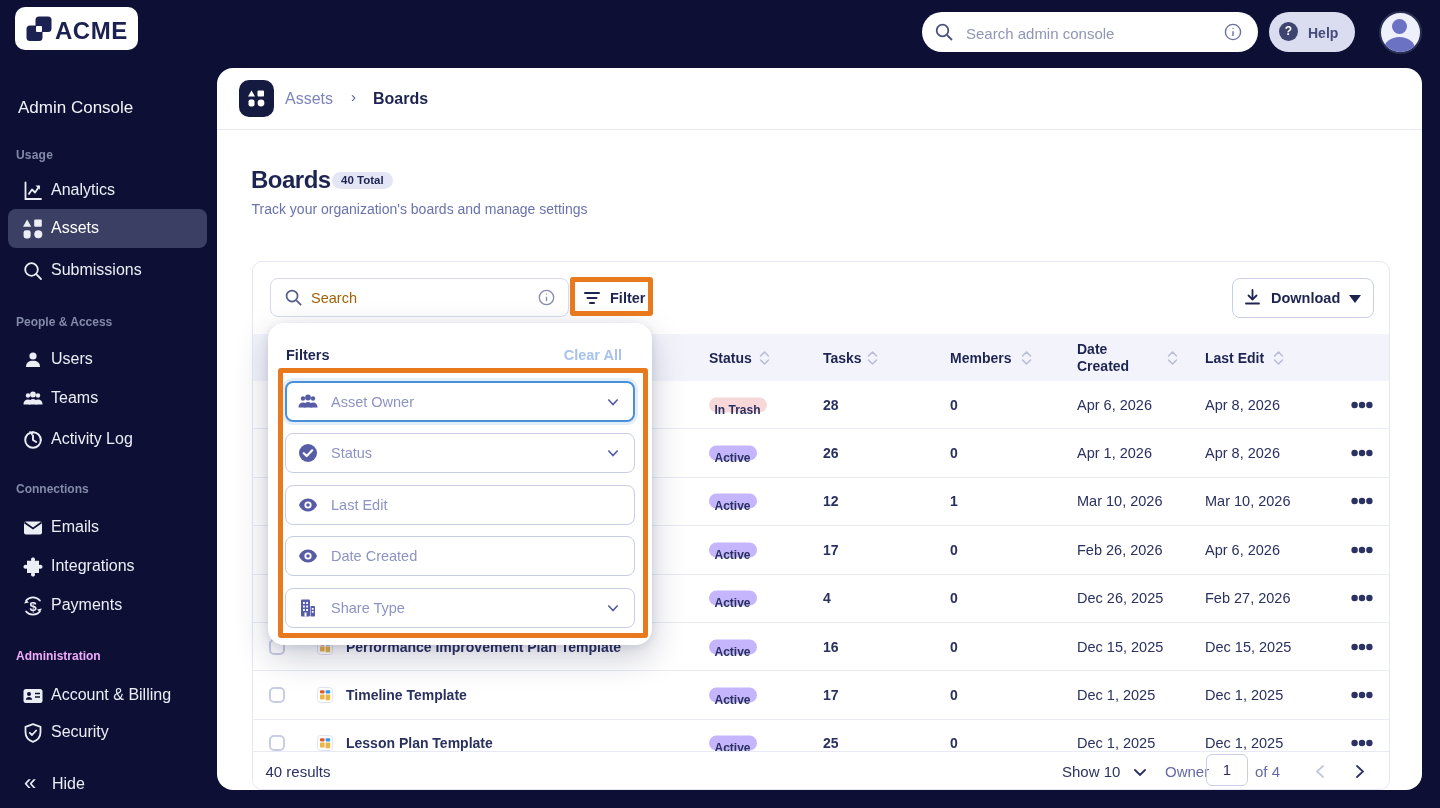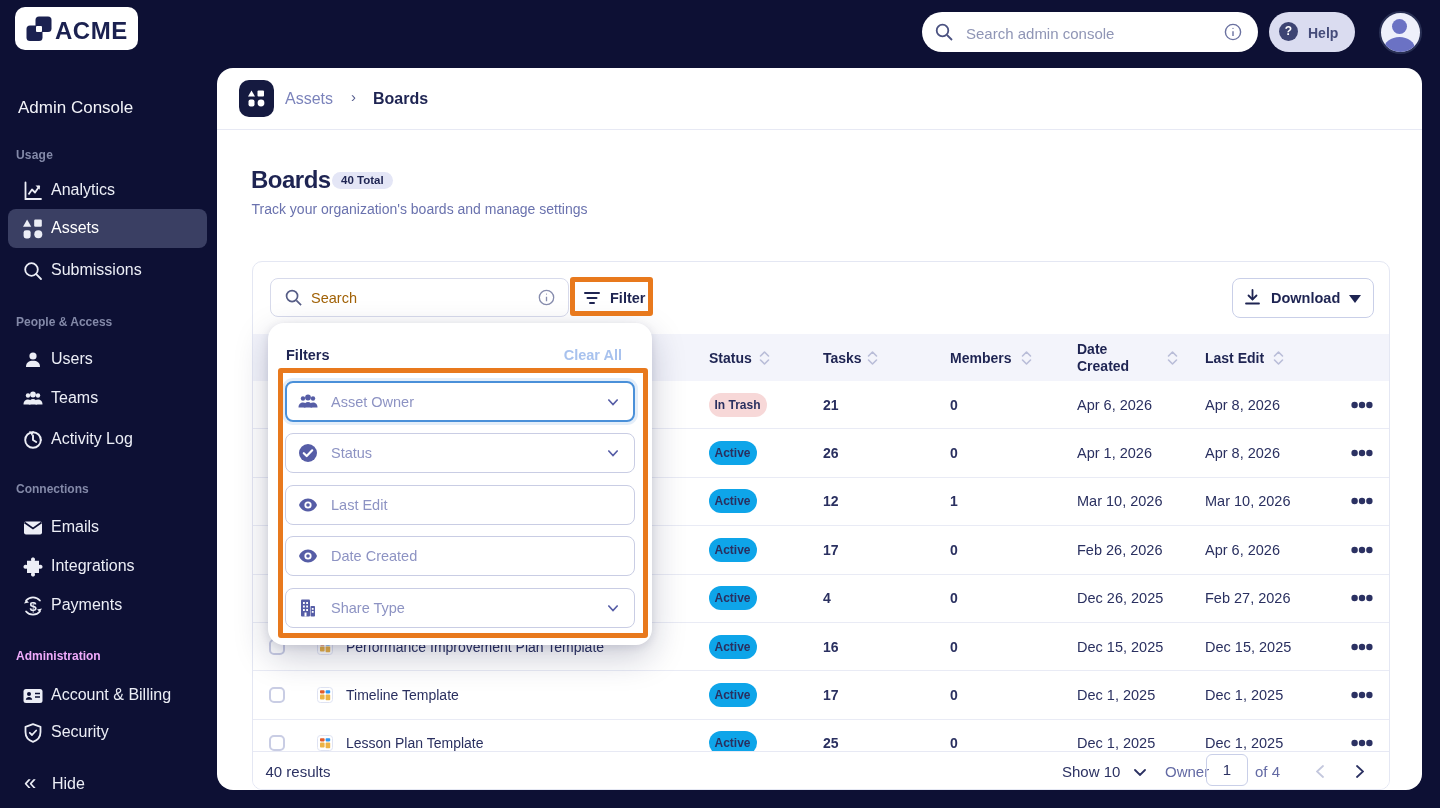--- a/index.html
+++ b/index.html
@@ -5,24 +5,24 @@
 *{margin:0;padding:0;box-sizing:border-box}
 html,body{width:1440px;height:808px;background:#0d1034;font-family:"Liberation Sans",sans-serif;overflow:hidden}
 .abs{position:absolute}
 body{position:relative}
 svg{display:block}
 svg.sort{width:11px;height:16px}
 .row{position:relative;width:1138px;height:48.4px;border-bottom:1px solid #e9ebf5}
 .row > *{position:absolute;top:50%;transform:translateY(-50%)}
 .cb{left:16.5px;width:16px;height:16px;border:2px solid #c9cde4;border-radius:5px}
 svg.bicon{left:64.5px;width:16px;height:16px}
-.nm{left:93.5px;font-size:14px;font-weight:normal;color:#2a3060;white-space:nowrap}
-.pill{left:456px;height:24px;line-height:24px;border-radius:12px;padding:0 6px;font-size:12px;font-weight:bold;color:#2a3060;white-space:nowrap}
+.nm{left:93.5px;font-size:14px;font-weight:bold;color:#2a3060;white-space:nowrap}
+.pill{left:456px;height:15px;line-height:24px;border-radius:12px;padding:0 6px;font-size:12px;font-weight:bold;color:#2a3060;white-space:nowrap}
 .pill.trash{background:#f7d8d8}
-.pill.act{background:#0ea5e9}
+.pill.act{background:#c4b5fd}
 .num{font-size:14px;font-weight:bold;color:#2a3060}
 .n1{left:570.5px}
 .n2{left:697.5px}
 .dt{font-size:14.5px;color:#2a3060;white-space:nowrap}
 .d1{left:824.5px}
 .d2{left:952.5px}
 .dots{left:1098.5px;width:22px;height:8px}
 </style>
 </head>
 <body>
@@ -235,21 +235,21 @@
       </svg>
 
     <div class="abs" id="rows" style="left:0;top:119px;width:1138px;height:370px;overflow:hidden">
       <div class="row">
           <span class="cb"></span>
           <svg class="bicon">
             <use href="#boardicon"></use>
           </svg>
           <span class="nm">Project Plan Template</span>
           <span class="pill trash">In Trash</span>
-          <span class="num n1">21</span>
+          <span class="num n1">28</span>
           <span class="num n2">0</span>
           <span class="dt d1">Apr 6, 2026</span>
           <span class="dt d2">Apr 8, 2026</span>
           <svg class="dots" viewBox="0 0 22 8">
             <circle cx="3.6" cy="4" r="3.2" fill="#2b3162"></circle>
             <circle cx="11" cy="4" r="3.2" fill="#2b3162"></circle>
             <circle cx="18.4" cy="4" r="3.2" fill="#2b3162"></circle>
           </svg>
         </div>
       <div class="row">

